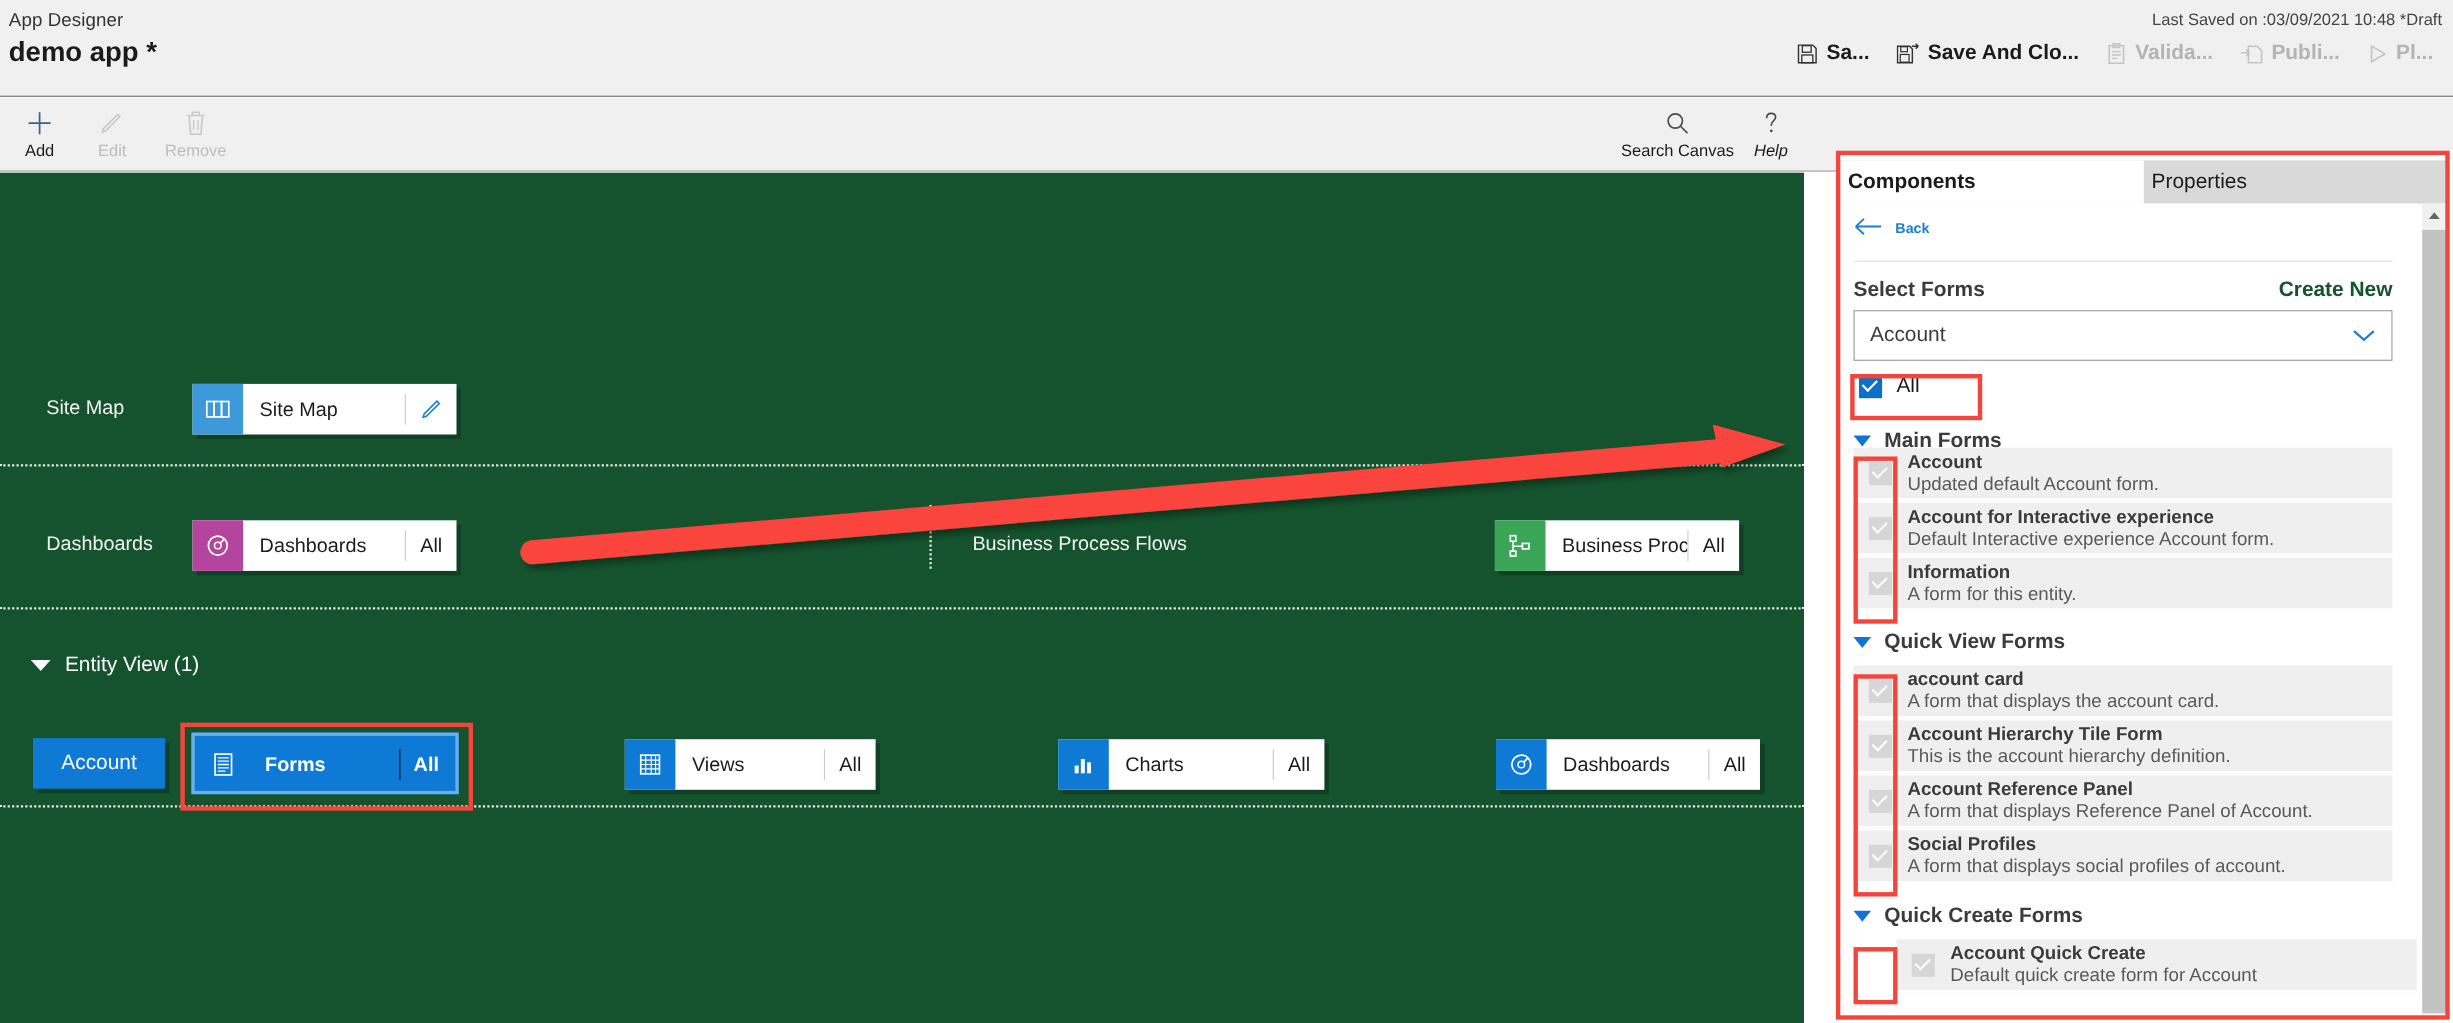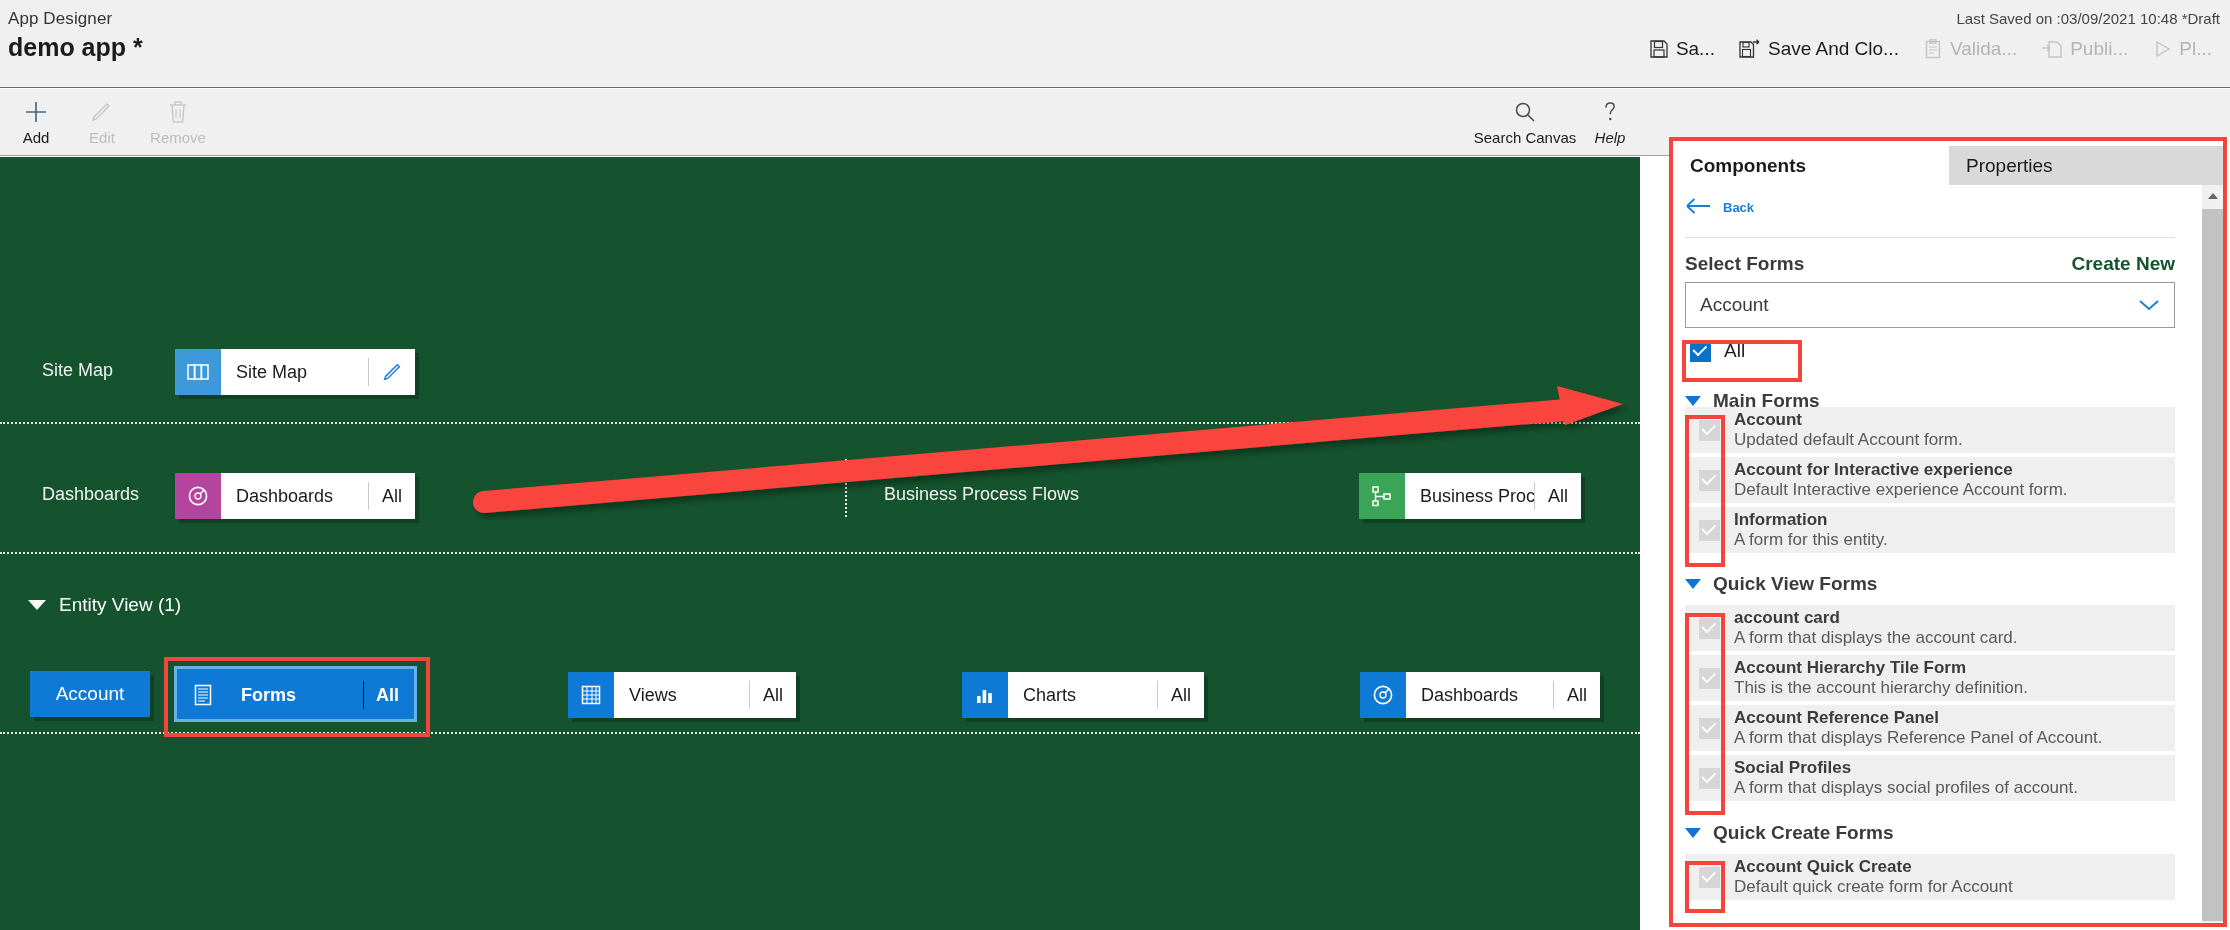--- a/index.html
+++ b/index.html
@@ -24,21 +24,21 @@
   .app-name {
     position: absolute; left: 8px; top: 33px;
     font-size: 25px; font-weight: bold; color: #1b1b1b;
   }
   .last-saved {
     position: absolute; right: 10px; top: 10px;
     font-size: 15px; color: #444;
   }
   .cmd-bar {
     position: absolute; right: 6px; top: 34px;
-    display: flex; align-items: center; gap: 0px;
+    display: flex; align-items: center; gap: 0px; font-weight: bold;
   }
   .cmd-btn {
     display: flex; align-items: center; gap: 7px;
     padding: 4px 12px; font-size: 19px; color: #1b1b1b;
     white-space: nowrap; cursor: pointer;
   }
   .cmd-btn.disabled { color: #b4b4b4; cursor: default; }
   .cmd-ico { display: inline-block; line-height: 1; }
   .cmd-ico svg { display: block; }
 
@@ -150,21 +150,21 @@
   .rpanel-redborder {
     position: absolute; left: 1669px; top: 137px;
     width: 558px; height: 790px;
     border: 4px solid #f4453c; z-index: 55; pointer-events: none;
   }
   .tabs {
     position: absolute; left: 4px; top: 9px; width: 553px; height: 39px;
     display: flex; background: #d9d9d9;
   }
   .tab {
-    display: flex; align-items: center; padding-left: 17px;
+    display: flex; align-items: center; padding-left: 7px;
     font-size: 19px; color: #1b1b1b; cursor: pointer;
     background: #d9d9d9;
   }
   .tab.active { background: #ffffff; font-weight: bold; }
   .tab-components { width: 276px; }
   .tab-properties { width: 277px; }
 
   .rbody {
     position: absolute; left: 4px; top: 48px;
     width: 524px; height: 738px; background: #ffffff;
@@ -609,21 +609,21 @@
         <span class="fname">Social Profiles</span>
         <span class="fdesc">A form that displays social profiles of account.</span>
       </span>
     </div>
 
     <div class="group-hdr" style="top:637px;">
       <span class="tri-blue"></span>
       <span>Quick Create Forms</span>
     </div>
 
-    <div class="form-row" style="top:669px;">
+    <div class="form-row" style="top:669px;margin-left:39px;">
       <span class="cbwrap">
           <span class="cb dim"></span>
         </span>
       <span class="txt">
         <span class="fname">Account Quick Create</span>
         <span class="fdesc">Default quick create form for Account</span>
       </span>
     </div>
 
   </div>

